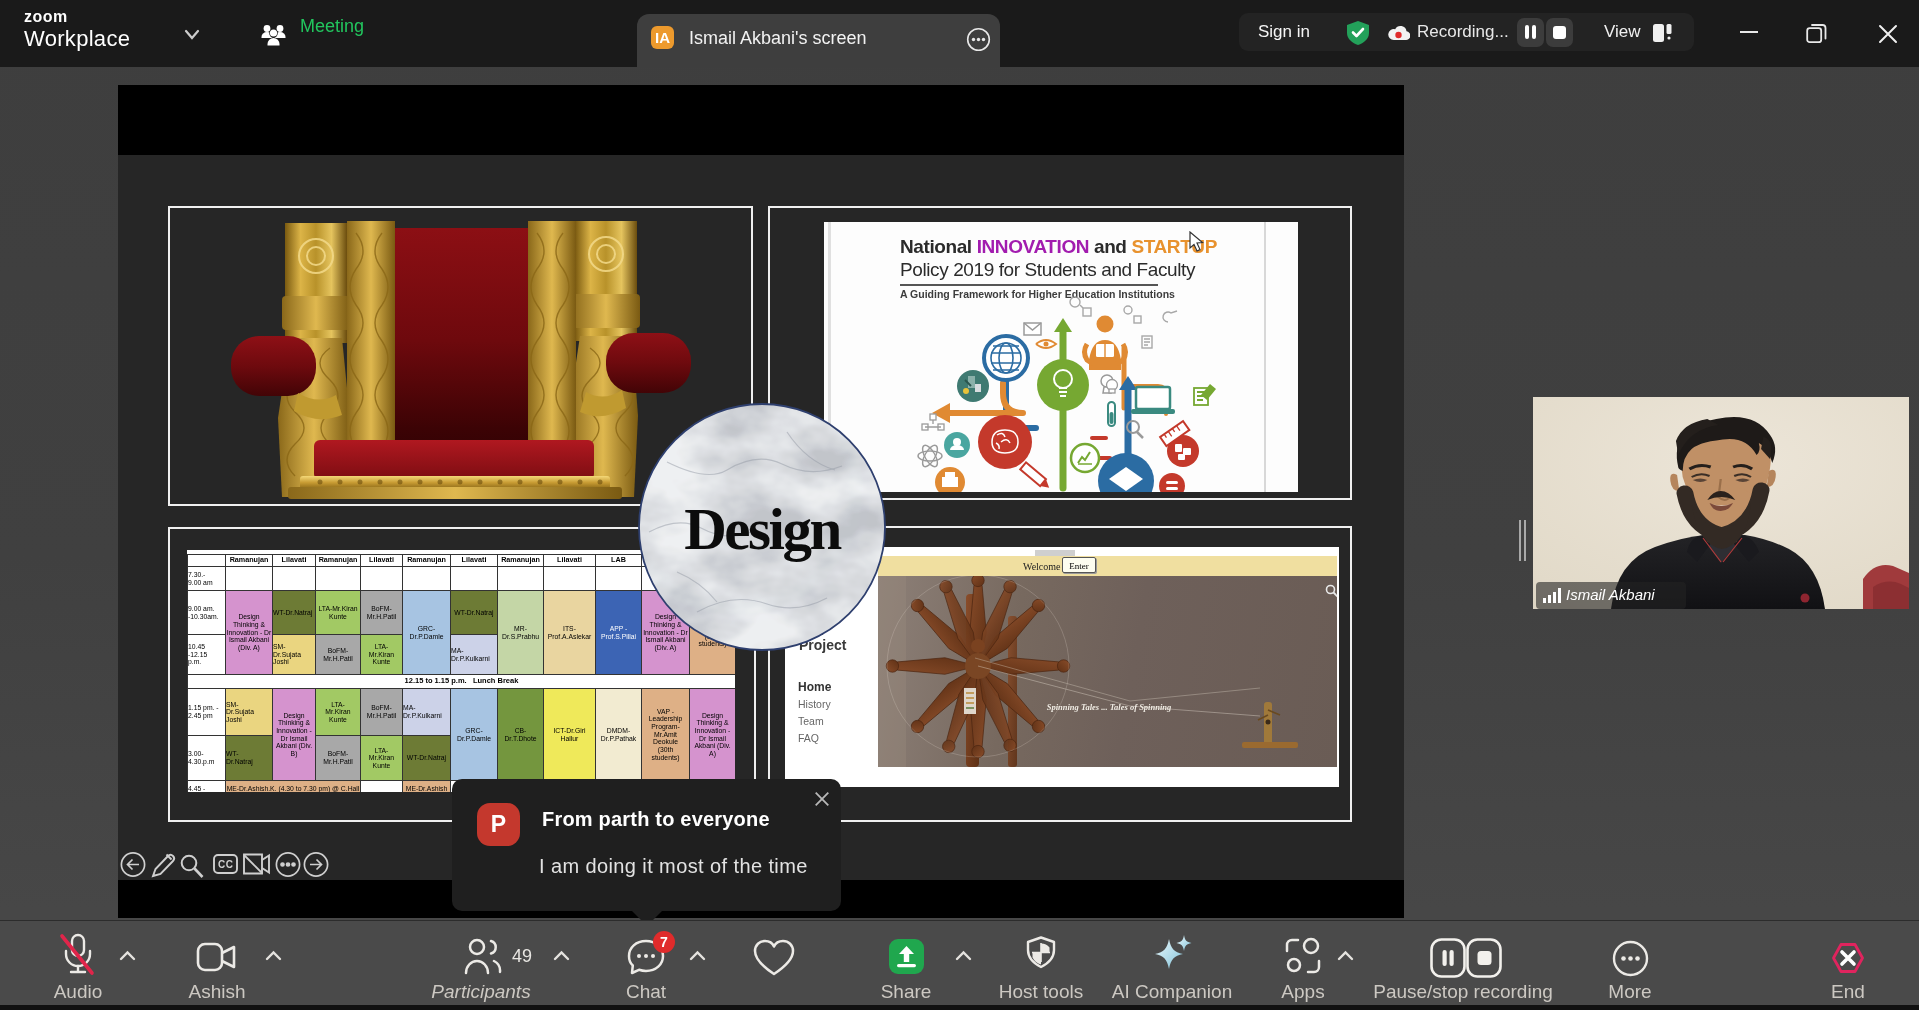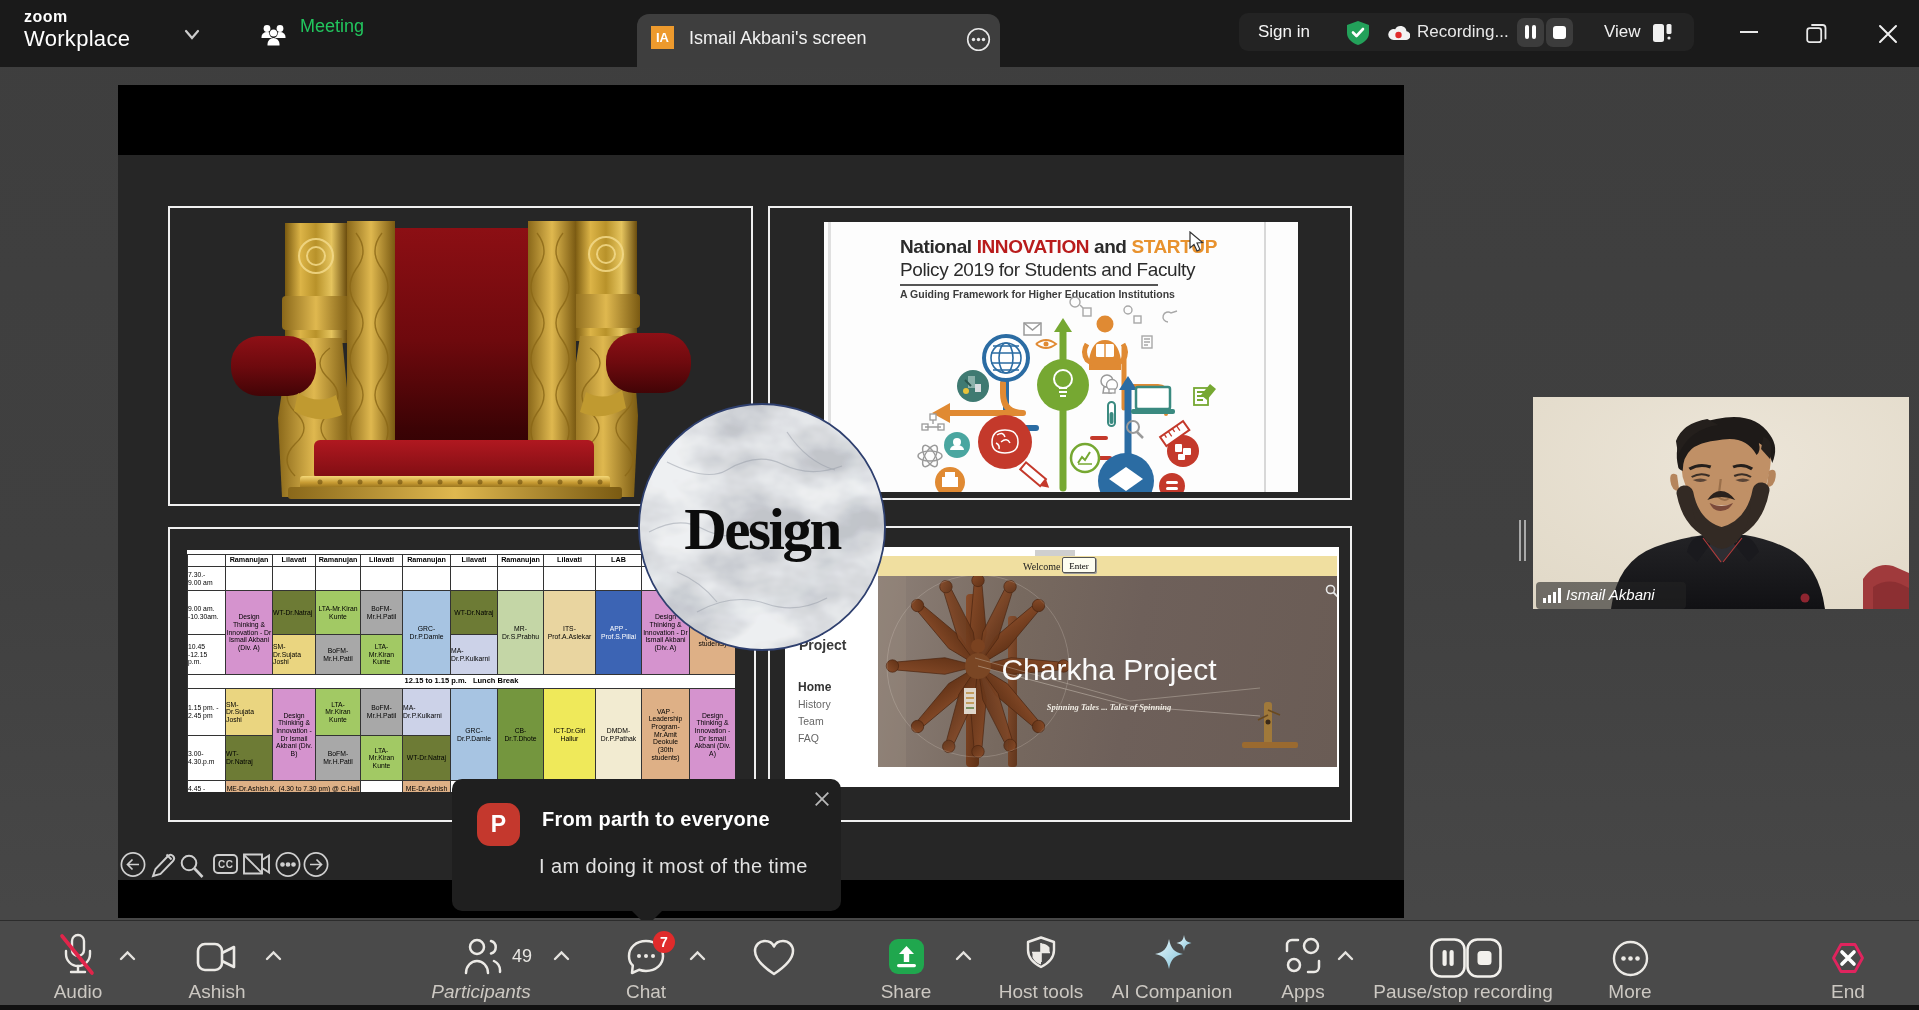--- a/index.html
+++ b/index.html
@@ -23,21 +23,21 @@
     <path d="M0.5 13 a5.5 5 0 0 1 11 0 v1 h-11 z" fill="#fff"></path>
     <path d="M13.5 13 a5.5 5 0 0 1 11 0 v1 h-11 z" fill="#fff"></path>
     <circle cx="12.5" cy="9.5" r="4.2" fill="#1a1a1a"></circle>
     <circle cx="12.5" cy="9" r="3.6" fill="#fff"></circle>
     <path d="M5.5 20 a7 6.5 0 0 1 14 0 v2 h-14 z" fill="#1a1a1a"></path>
     <path d="M6.5 20 a6 6 0 0 1 12 0 v1.4 h-12 z" fill="#fff"></path>
   </svg>
   <div class="abs" style="left:300px;top:16px;color:#22c55e;font-size:18px;">Meeting</div>
 
   <div class="abs" style="left:637px;top:14px;width:363px;height:53px;background:#3e3e3e;border-radius:12px 12px 0 0;">
-    <div class="abs" style="left:14px;top:12px;width:23px;height:23px;border-radius:0;background:#ED9A2D;color:#fff;font-size:13px;font-weight:700;text-align:center;line-height:23px;">IA</div>
+    <div class="abs" style="left:14px;top:12px;width:23px;height:23px;border-radius:6px;background:#ED9A2D;color:#fff;font-size:15px;font-weight:700;text-align:center;line-height:23px;">IA</div>
     <div class="abs" style="left:52px;top:14px;color:#f2f2f2;font-size:18px;white-space:nowrap;">Ismail Akbani's screen</div>
     <svg class="abs" style="left:329px;top:13px;" width="25" height="25" viewBox="0 0 25 25">
       <circle cx="12.5" cy="12.5" r="10.8" fill="none" stroke="#e8e8e8" stroke-width="1.6"></circle>
       <circle cx="7.5" cy="12.5" r="1.7" fill="#e8e8e8"></circle>
         <circle cx="12.5" cy="12.5" r="1.7" fill="#e8e8e8"></circle>
         <circle cx="17.5" cy="12.5" r="1.7" fill="#e8e8e8"></circle>
     </svg>
   </div>
 
   <div class="abs" style="left:1239px;top:13px;width:455px;height:38px;background:#232323;border-radius:9px;"></div>
@@ -172,21 +172,21 @@
             <circle cx="390" cy="274" r="2.5"></circle>
             <circle cx="410" cy="274" r="2.5"></circle>
             <circle cx="430" cy="274" r="2.5"></circle>
         </g>
       </svg>
     </div>
     <div class="abs" id="panel-policy" style="left:650px;top:51px;width:584px;height:294px;border:2px solid #efefef;">
       <div class="abs" style="left:54px;top:14px;width:474px;height:270px;background:#fdfdfd;">
         <div class="abs" style="left:4px;top:0;width:3px;height:270px;background:#e0e0e0;"></div>
         <div class="abs" style="left:440px;top:0;width:2px;height:270px;background:#d8d8d8;"></div>
-        <div class="abs" style="left:76px;top:14px;font-size:19px;font-weight:700;color:#2b2b2b;white-space:nowrap;letter-spacing:-0.4px;">National <span style="color:#b91c1c;">INNOVATION</span> and <span style="color:#e8922e;">STARTUP</span></div>
+        <div class="abs" style="left:76px;top:14px;font-size:19px;font-weight:700;color:#2b2b2b;white-space:nowrap;letter-spacing:-0.4px;">National <span style="color:#a21caf;">INNOVATION</span> and <span style="color:#e8922e;">STARTUP</span></div>
         <div class="abs" style="left:76px;top:37px;font-size:19px;font-weight:400;color:#2b2b2b;white-space:nowrap;letter-spacing:-0.4px;">Policy 2019 for Students and Faculty</div>
         <div class="abs" style="left:76px;top:62px;width:258px;height:1.5px;background:#555;"></div>
         <div class="abs" style="left:76px;top:66px;font-size:10.5px;font-weight:700;color:#3c3c3c;white-space:nowrap;">A Guiding Framework for Higher Education Institutions</div>
 
         <svg class="abs" style="left:-54px;top:66px;" width="474" height="204" viewBox="0 0 474 204">
 
           <g fill="none" stroke-linecap="round">
             <path d="M293 38 V200" stroke="#76a832" stroke-width="7"></path>
             <path d="M293 30 l-9 14 h18 z" fill="#76a832" stroke="none"></path>
             <path d="M236 78 V130 q0 10 10 10 h20" stroke="#2b6ca3" stroke-width="6"></path>
@@ -491,21 +491,20 @@
 
             <g transform="translate(390,150)">
               <rect x="-4" y="-24" width="8" height="44" rx="3" fill="#a0793a"></rect>
               <rect x="-26" y="16" width="56" height="6" rx="2" fill="#9a6a30"></rect>
               <circle cx="0" cy="-4" r="2.5" fill="#3a2a1a"></circle>
               <path d="M0 -16 l12 5 M0 -11 l-10 5" stroke="#6a4a20" stroke-width="1.6"></path>
             </g>
 
             <path d="M97 82 L252 125 L382 112" stroke="#ddd5c8" stroke-width="0.6" fill="none" opacity="0.6"></path>
           </svg>
-          <div class="abs" style="left:81px;top:77px;width:300px;text-align:center;font-size:30px;color:#fafafa;letter-spacing:0px;">Charkha Project</div>
           <div class="abs" style="left:81px;top:126px;width:300px;text-align:center;font-size:8.5px;font-weight:700;font-style:italic;color:#f0ece4;font-family:'Liberation Serif',serif;">Spinning Tales ... Tales of Spinning</div>
           <svg class="abs" style="left:447px;top:8px;" width="14" height="14" viewBox="0 0 14 14">
               <circle cx="5.5" cy="5.5" r="4" fill="none" stroke="#e8e8e8" stroke-width="1.6"></circle>
               <path d="M8.5 8.5 l4 4" stroke="#e8e8e8" stroke-width="1.8"></path>
             </svg>
         </div>
       </div>
     </div>
   </div>
 </div>

